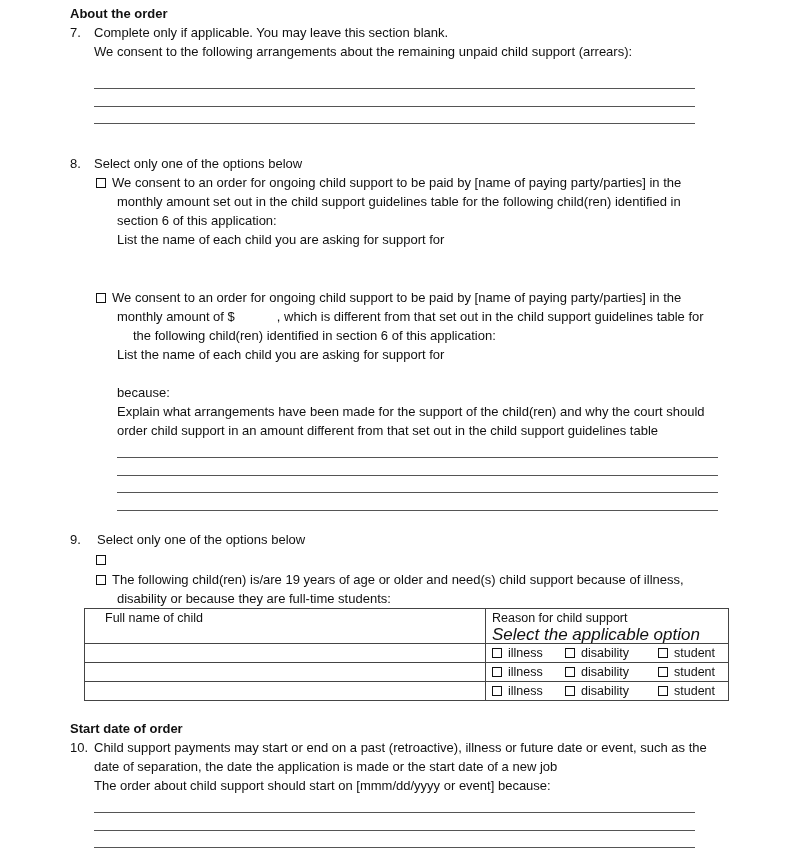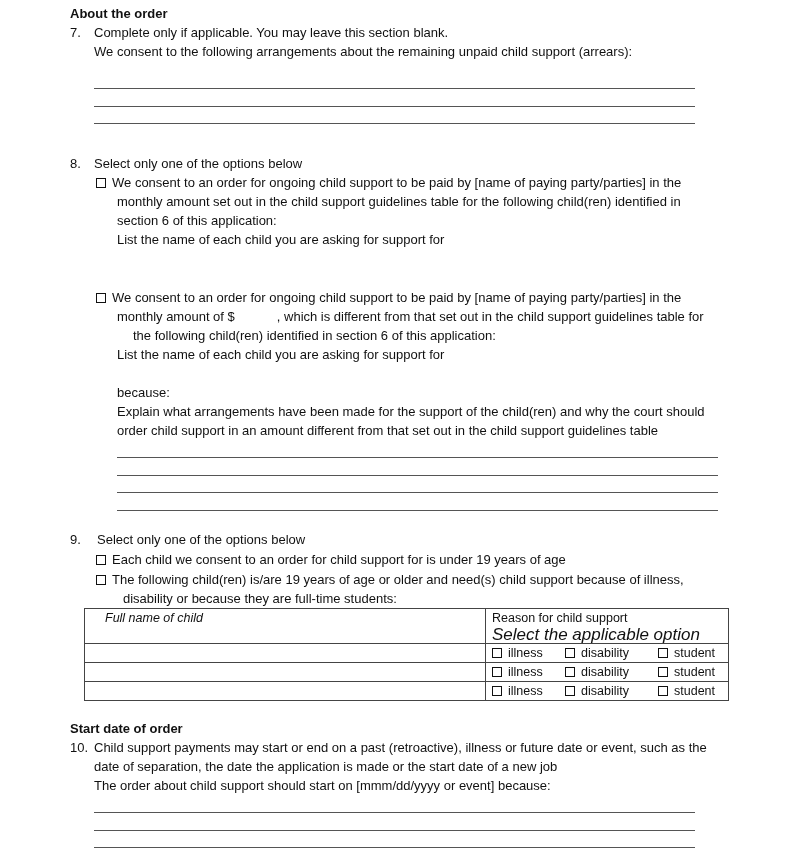--- a/index.html
+++ b/index.html
@@ -61,31 +61,31 @@
 <div class="abs i" style="left:117px; top:403px;">Explain what arrangements have been made for the support of the child(ren) and why the court should</div>
 <div class="abs i" style="left:117px; top:422px;">order child support in an amount different from that set out in the child support guidelines table</div>
 <div class="line" style="left:117px; width:601px; top:457px;"></div>
 <div class="line" style="left:117px; width:601px; top:475px;"></div>
 <div class="line" style="left:117px; width:601px; top:492px;"></div>
 <div class="line" style="left:117px; width:601px; top:510px;"></div>
 
 <div class="abs" style="left:70px; top:531px;">9.</div>
 <div class="abs i" style="left:97px; top:531px;">Select only one of the options below</div>
 <div class="abs" style="left:96px; top:551px;">
-  <span class="cb"></span><span>Each child we consent to an order for child support for is under 19 years of age</span>
+  <span class="cb"></span>
 </div>
 <div class="abs" style="left:96px; top:571px;">
   <span class="cb"></span><span>The following child(ren) is/are 19 years of age or older and need(s) child support because of illness,</span>
 </div>
-<div class="abs" style="left:123px; top:590px;">disability or because they are full-time students:</div>
+<div class="abs" style="left:117px; top:590px;">disability or because they are full-time students:</div>
 
 <table class="kids">
   <tbody>
       <tr>
-    <td class="name" style="padding-left:20px;font-style:italic;">Full name of child</td>
+    <td class="name" style="padding-left:20px;">Full name of child</td>
     <td>
       <div>Reason for child support</div>
       <div class="small-i">Select the applicable option</div>
     </td>
   </tr>
   <tr>
     <td class="name"></td>
     <td>
       <span class="opt o1"><span class="cb"></span><span>illness</span></span><span class="opt o2"><span class="cb"></span><span>disability</span></span><span class="opt"><span class="cb"></span><span>student</span></span>
     </td>

